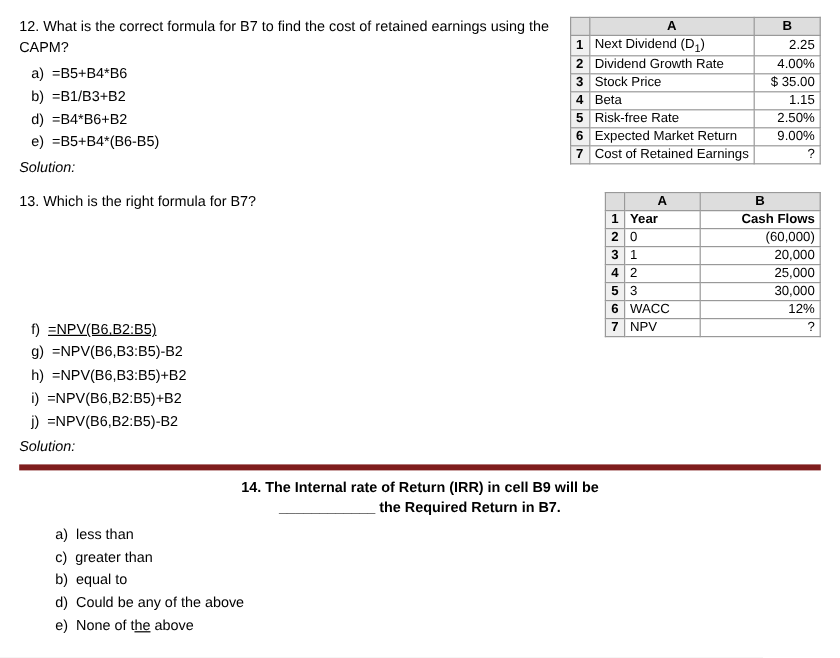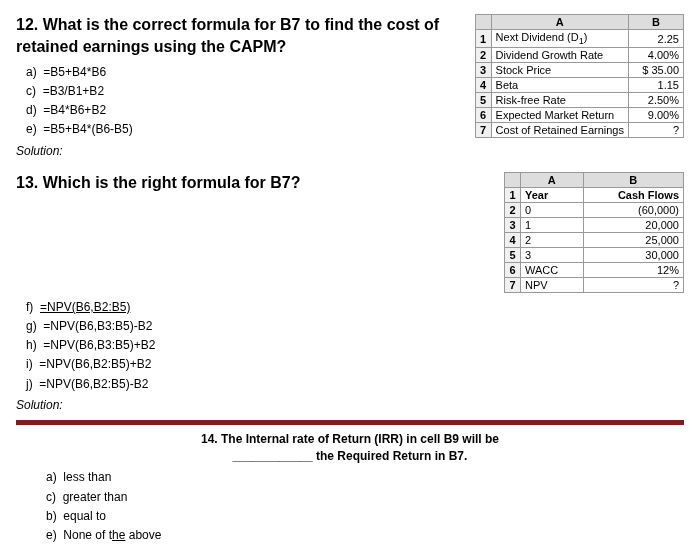--- a/index.html
+++ b/index.html
@@ -24,22 +24,22 @@
     
     .question-block {
       display: flex;
       gap: 10px;
       margin-bottom: 14px;
     }
     .question-text {
       flex: 1;
     }
     .q-title {
-      font-weight: bold;
-      font-size: 16px;
+      font-weight: normal;
+      font-size: 12px;
       margin-bottom: 4px;
       line-height: 1.4;
     }
     .options {
       list-style: none;
       padding-left: 10px;
       line-height: 1.6;
     }
     .options li {
       font-size: 12px;
@@ -116,21 +116,21 @@
     .cashflow-table .header-row td {
       background: #ddd;
       font-weight: bold;
       text-align: center;
     }
 
     .q13-options {
       list-style: none;
       padding-left: 10px;
       line-height: 1.6;
-      margin-top: 20px;
+      margin-top: 4px;
     }
     .q13-options li {
       font-size: 12px;
     }
 
     
     .q14-block {
       margin-top: 8px;
       border-top: 5px solid #7f1d1d;
       padding-top: 6px;
@@ -158,21 +158,21 @@
 </head>
 <body>
 
 <div class="page">
 
   <div class="question-block">
     <div class="question-text">
       <div class="q-title">12. What is the correct formula for B7 to find the cost of retained earnings using the CAPM?</div>
       <ul class="options">
         <li><span>a)</span> &nbsp;=B5+B4*B6</li>
-        <li><span>c)</span> &nbsp;=B3/B1+B2</li>
+        <li><span>b)</span> &nbsp;=B1/B3+B2</li>
         <li><span>d)</span> &nbsp;=B4*B6+B2</li>
         <li><span>e)</span> &nbsp;=B5+B4*(B6-B5)</li>
       </ul>
       <div class="solution-label">Solution:</div>
     </div>
     <div>
       <table class="capm-table">
         <tbody>
             <tr class="header-row">
           <td></td>
@@ -284,19 +284,19 @@
   <div class="q14-block">
     <div class="q14-title">
       <span>14. The Internal rate of Return (IRR) in cell B9 will be</span><br>
       <span>____________</span>
       <span> the Required Return in B7.</span>
     </div>
     <ul class="q14-options">
       <li><span>a)</span> &nbsp;less than</li>
       <li><span>c)</span> &nbsp;greater than</li>
       <li><span>b)</span> &nbsp;equal to</li>
+      <li><span>d)</span> &nbsp;Could be any of the above</li>
       <li><span>e)</span> &nbsp;None of t<span class="underline">he</span> above</li>
-      <li><span>d)</span> &nbsp;Could be any of the above</li>
     </ul>
 
   </div>
 
 </div>
 
 </body></html>

